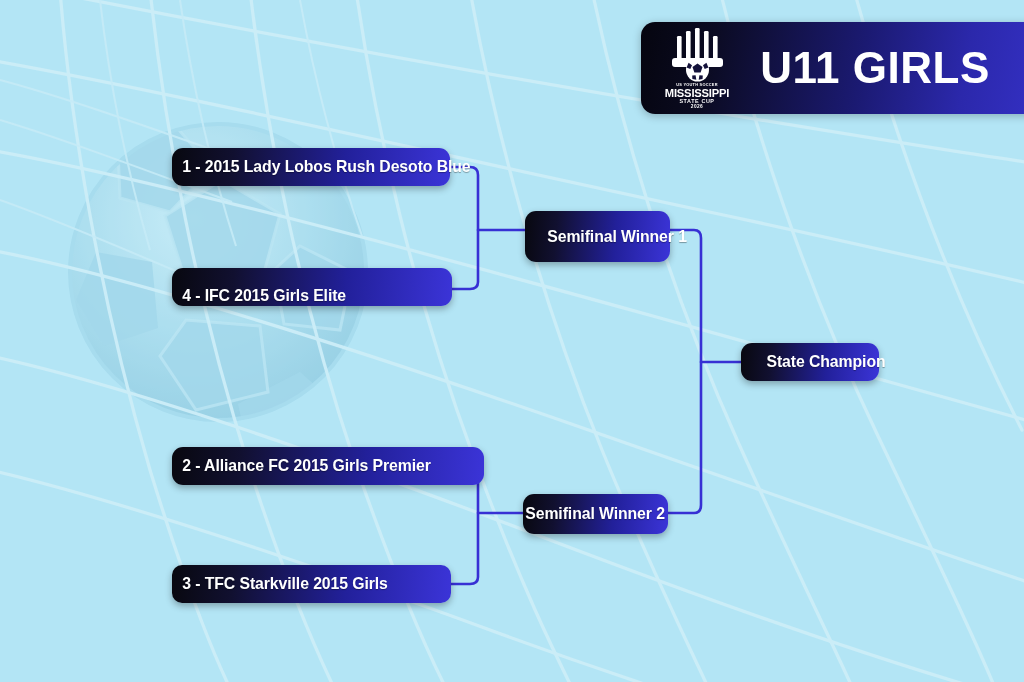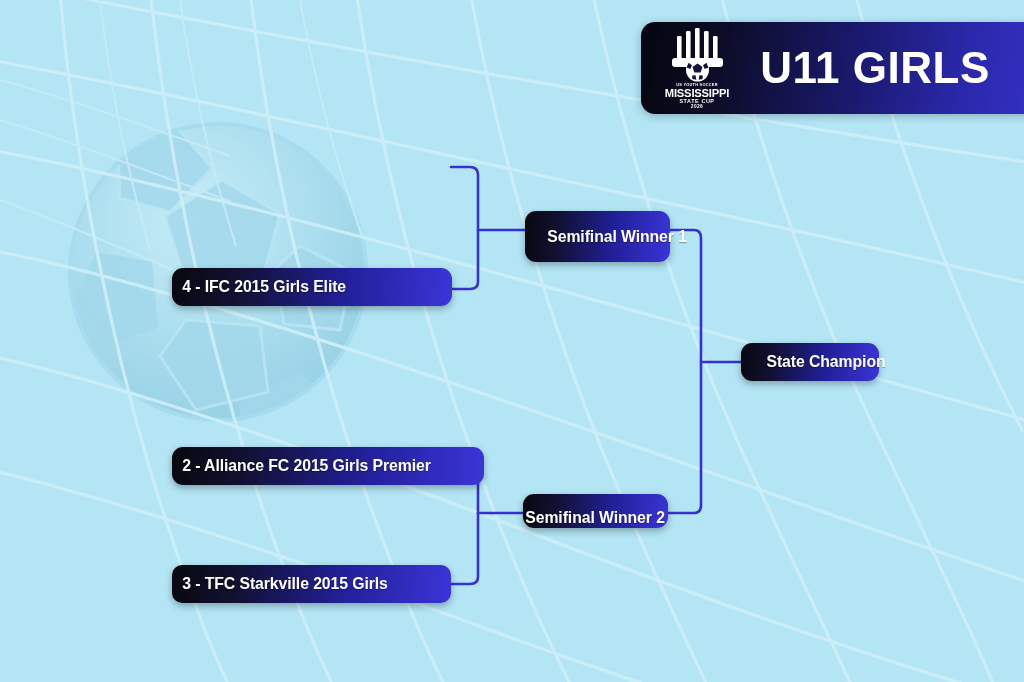--- a/index.html
+++ b/index.html
@@ -196,38 +196,41 @@
         <text x="42" y="58.2" text-anchor="middle" fill="#ffffff" font-family="Liberation Sans, sans-serif" font-size="3.9" font-weight="bold" letter-spacing="0.25">US YOUTH SOCCER</text>
         <text x="42" y="68.5" text-anchor="middle" fill="#ffffff" font-family="Liberation Sans, sans-serif" font-size="11.2" font-weight="bold" letter-spacing="-0.2">MISSISSIPPI</text>
         <text x="42" y="74.8" text-anchor="middle" fill="#ffffff" font-family="Liberation Sans, sans-serif" font-size="5.4" font-weight="bold" letter-spacing="0.6">STATE CUP</text>
         <text x="42" y="80" text-anchor="middle" fill="#ffffff" font-family="Liberation Sans, sans-serif" font-size="4.8" font-weight="bold" letter-spacing="0.4">2026</text>
       </svg>
     </div>
 
     <div class="header-title">U11 GIRLS</div>
   </div>
 
-
-  <div class="slot" style="left:172px; top:268px; width:280px; height:38px;">
+  <div class="slot" style="left:172px; top:148px; width:278px; height:38px;">
+    <span class="slot-label">1 - 2015 Lady Lobos Rush Desoto Blue</span>
+  </div>
+
+  <div class="slot" style="left:172px; top:268px; width:280px; height:38px;align-items:flex-end;">
     <span class="slot-label">4 - IFC 2015 Girls Elite</span>
   </div>
 
   <div class="slot" style="left:172px; top:447px; width:312px; height:38px;">
     <span class="slot-label">2 - Alliance FC 2015 Girls Premier</span>
   </div>
 
   <div class="slot" style="left:172px; top:565px; width:279px; height:38px;border-radius:10px;">
     <span class="slot-label">3 - TFC Starkville 2015 Girls</span>
   </div>
 
   <div class="slot centered" style="left:525px; top:211px; width:145px; height:51px;padding-left:40px;">
     <span class="slot-label">Semifinal Winner 1</span>
   </div>
 
-  <div class="slot centered" style="left:523px; top:494px; width:145px; height:34px;align-items:flex-end;">
+  <div class="slot centered" style="left:523px; top:494px; width:145px; height:40px;">
     <span class="slot-label">Semifinal Winner 2</span>
   </div>
 
   <div class="slot centered" style="left:741px; top:343px; width:138px; height:38px;padding-left:32px;">
     <span class="slot-label">State Champion</span>
   </div>
 
 </div>
 
 </body></html>

